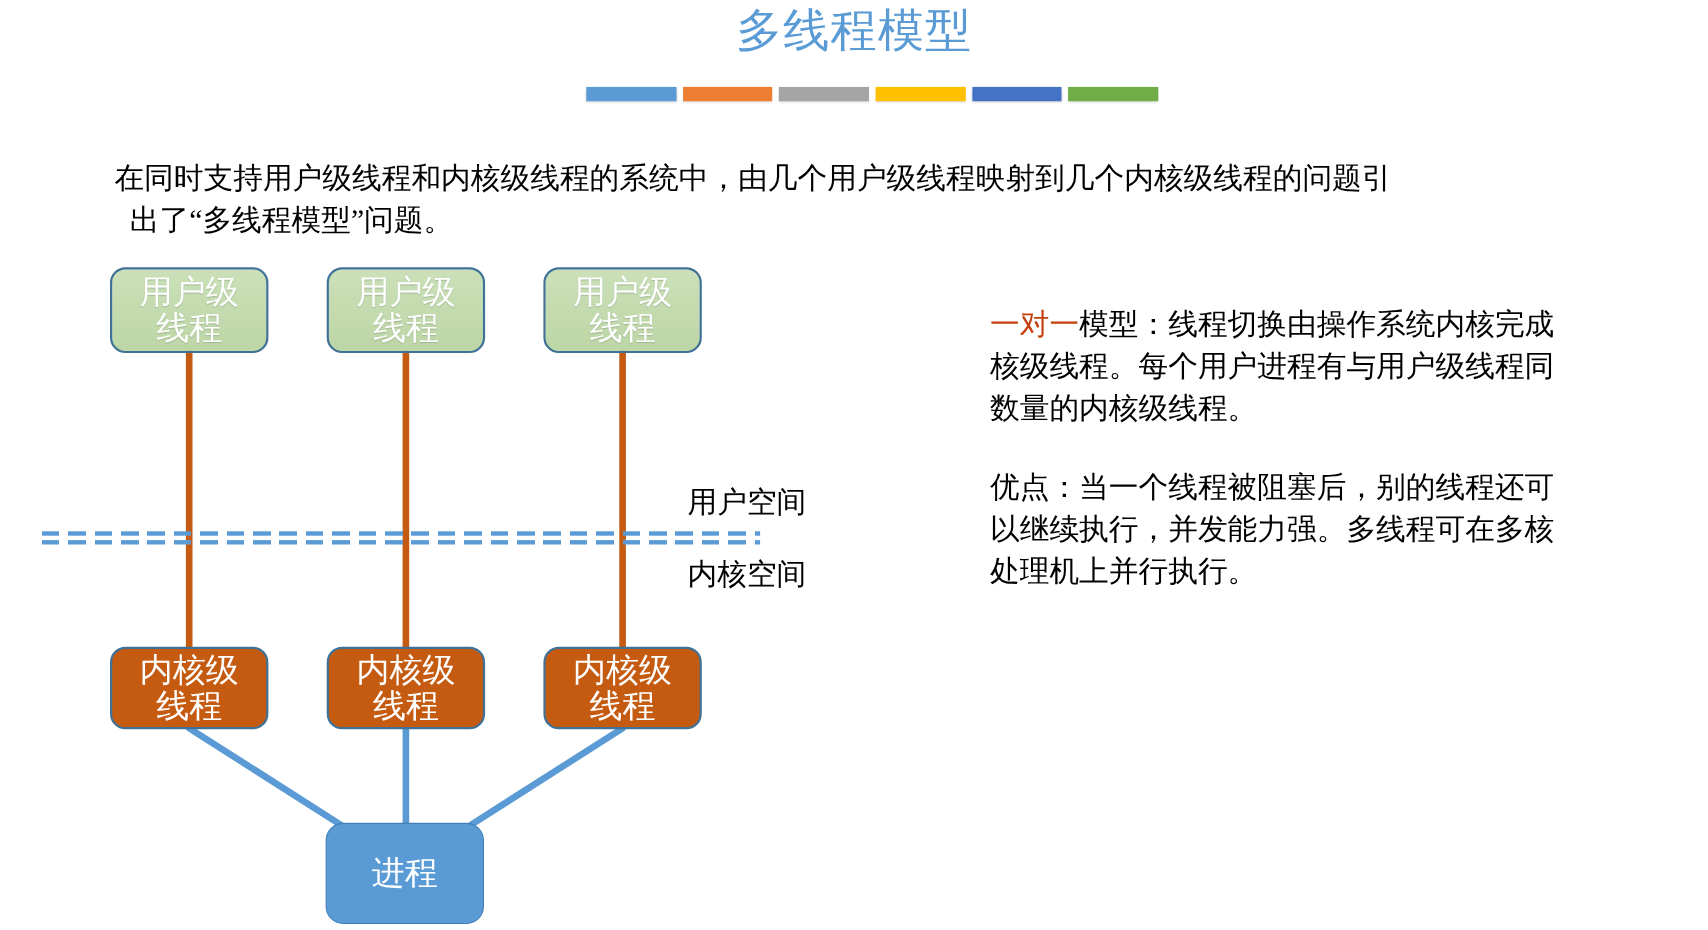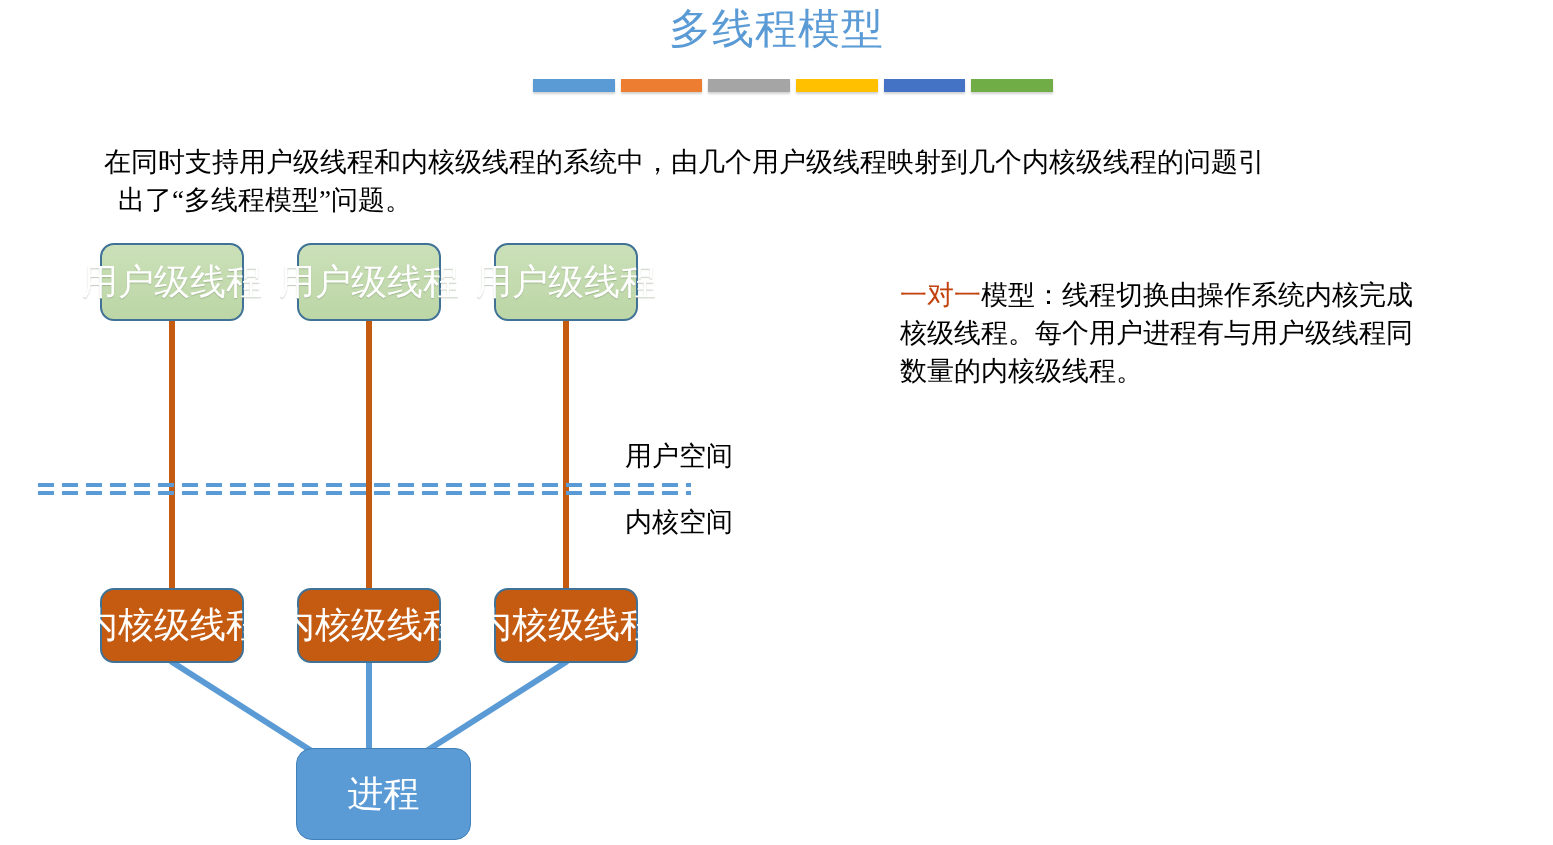--- a/index.html
+++ b/index.html
@@ -72,25 +72,25 @@
     top: 0;
     width: 880px;
     height: 845px;
   }
 
   .node {
     position: absolute;
     box-sizing: border-box;
     border-radius: 14px;
     display: flex;
-    flex-direction: row;
+    flex-direction: column;
     align-items: center;
     justify-content: center;
     color: #ffffff;
-    font-size: 36px;
+    font-size: 30px;
     line-height: 33px;
     text-align: center;
     font-family: "Liberation Serif", "DejaVu Serif", serif;
     z-index: 5;
   }
   .node span { display: block; white-space: nowrap; }
 
   .node-user {
     width: 144px;
     height: 78px;
@@ -99,21 +99,21 @@
     color: #ffffff;
     text-shadow: 0 1px 1px rgba(120,140,110,0.45);
   }
   .node-kernel {
     width: 144px;
     height: 75px;
     background: #C55A11;
     border: 2px solid #3F7296;
   }
   .node-process {
-    width: 175px;
+    width: 144px;
     height: 92px;
     background: #5B9BD5;
     border: 1px solid #4180B8;
     border-radius: 16px;
   }
 
   .vconn {
     position: absolute;
     width: 6px;
     background: #C55A11;
@@ -251,16 +251,21 @@
   </div>
 
   <div id="right-col">
 
     <div class="para">
       <span class="ln"><span class="accent-red">一对一</span><span>模型：线程切换由操作系统内核完成</span></span>
       <span class="ln">核级线程。每个用户进程有与用户级线程同</span>
       <span class="ln">数量的内核级线程。</span>
     </div>
 
+    <div class="para">
+      <span class="ln">优点：当一个线程被阻塞后，别的线程还可</span>
+      <span class="ln">以继续执行，并发能力强。多线程可在多核</span>
+      <span class="ln">处理机上并行执行。</span>
+    </div>
 
   </div>
 
 </div>
 
 </body></html>

